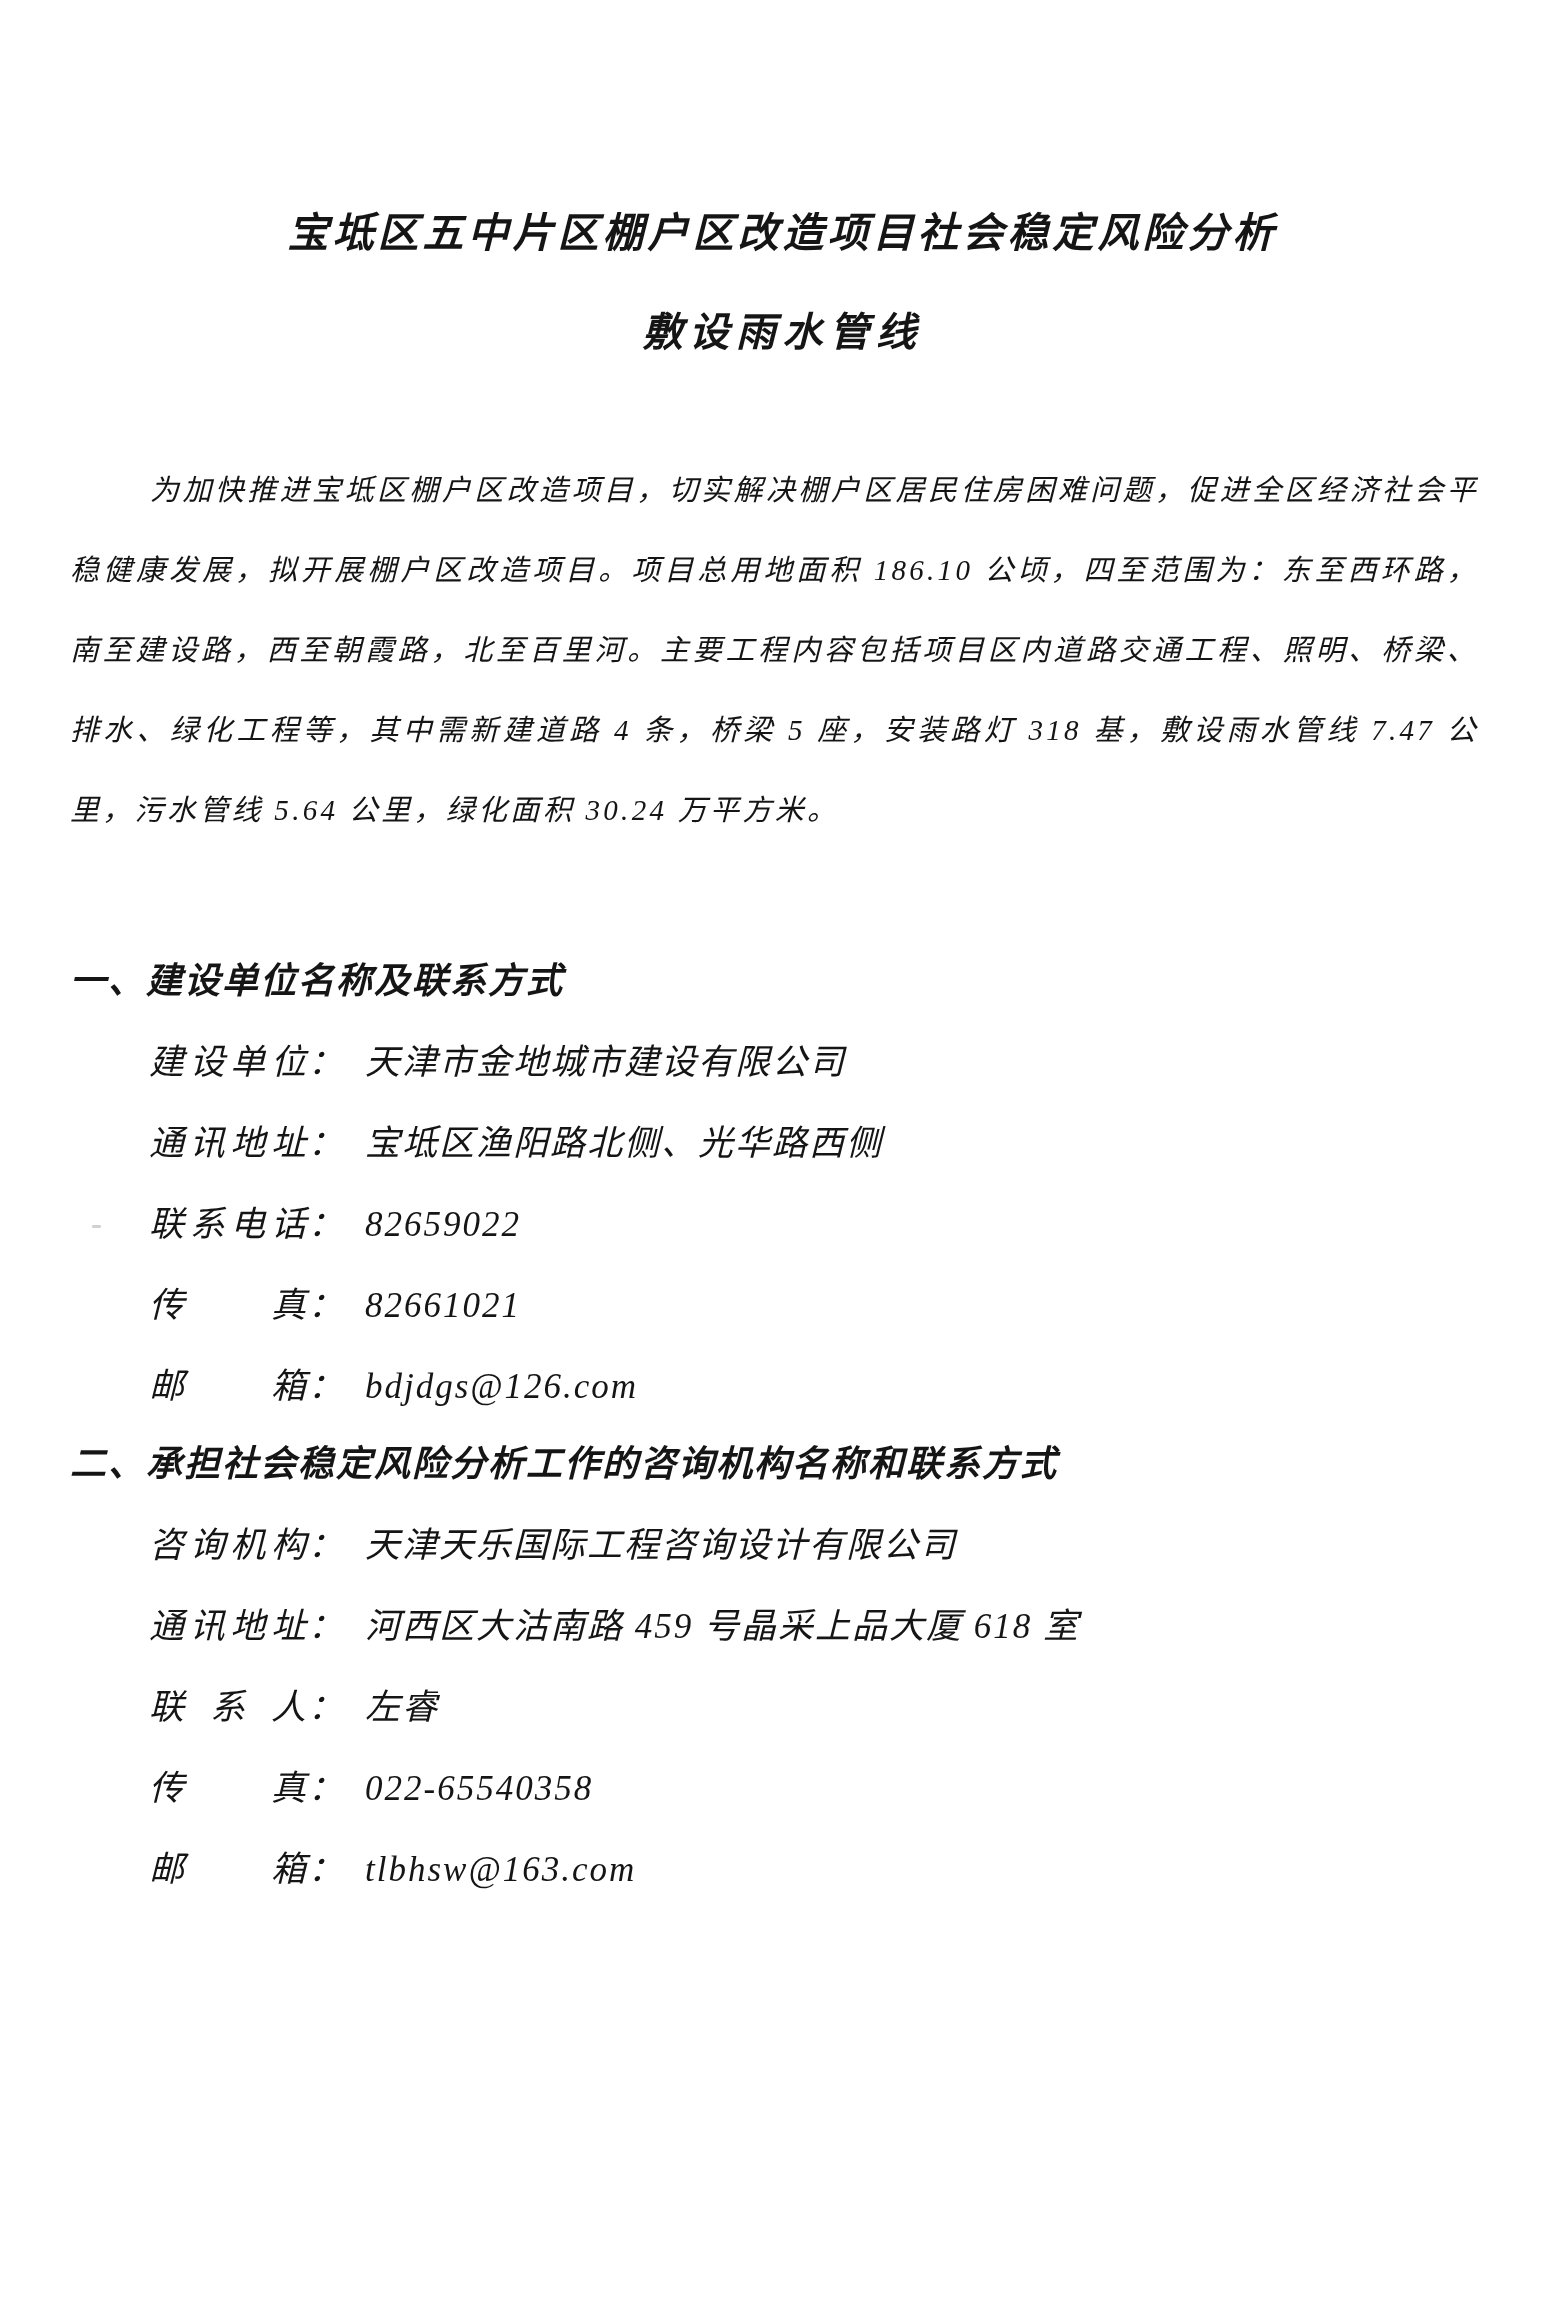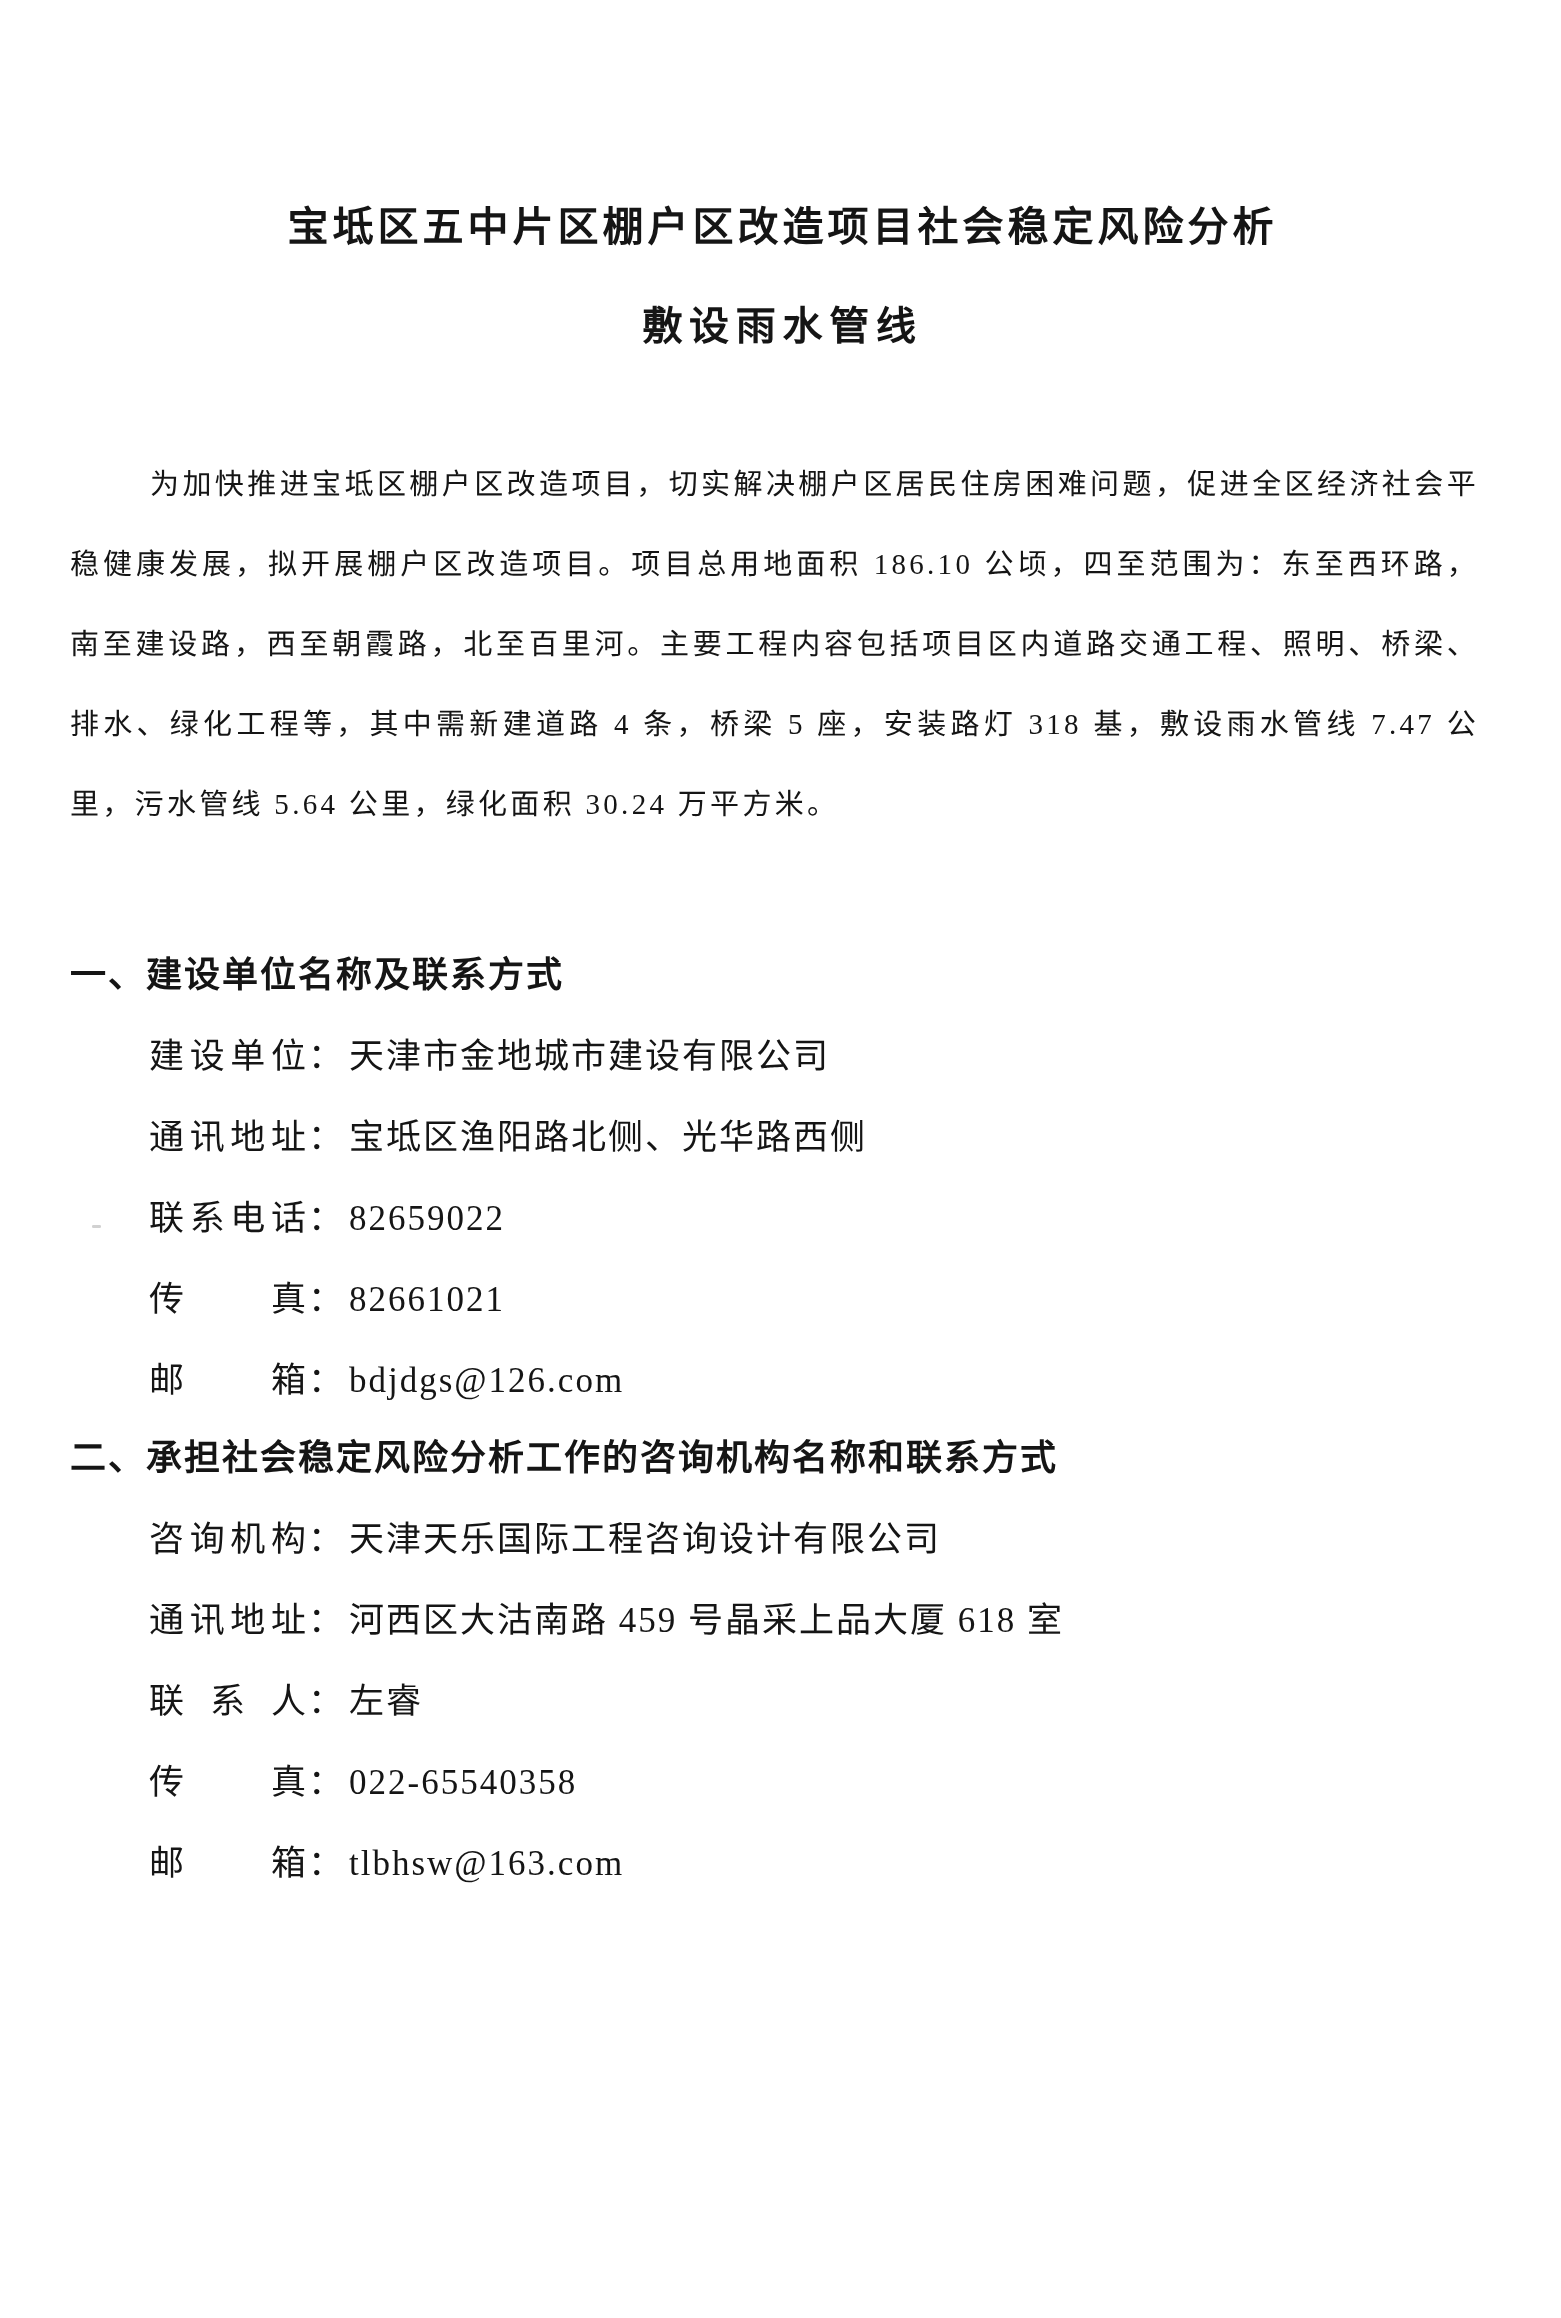--- a/index.html
+++ b/index.html
@@ -12,22 +12,23 @@
     width: 1562px;
     height: 2319px;
     background: #ffffff;
     overflow: hidden;
     font-family: "Liberation Serif", "DejaVu Serif", serif;
     color: #151515;
   }
   .content {
     position: absolute;
     left: 70px;
-    top: 177px;
+    top: 183px;
     width: 1425px;
+    font-style: italic;
   }
   .doc-title {
     text-align: center;
     font-weight: bold;
     font-size: 41px;
     line-height: 100px;
     letter-spacing: 4px;
     white-space: nowrap;
   }
   .doc-subtitle {
@@ -67,21 +68,21 @@
     width: 159px;
     text-align: justify;
     text-align-last: justify;
     -moz-text-align-last: justify;
   }
   .contact-colon {
     display: inline-block;
   }
   .contact-value {
     display: inline-block;
-    margin-left: 4px;
+    margin-left: 20px;
   }
   .scan-speck {
     position: absolute;
     left: 92px;
     top: 1225px;
     width: 9.4px;
     height: 3.3px;
     background: #b9b9b9;
     opacity: 0.65;
     border-radius: 1.3px;

